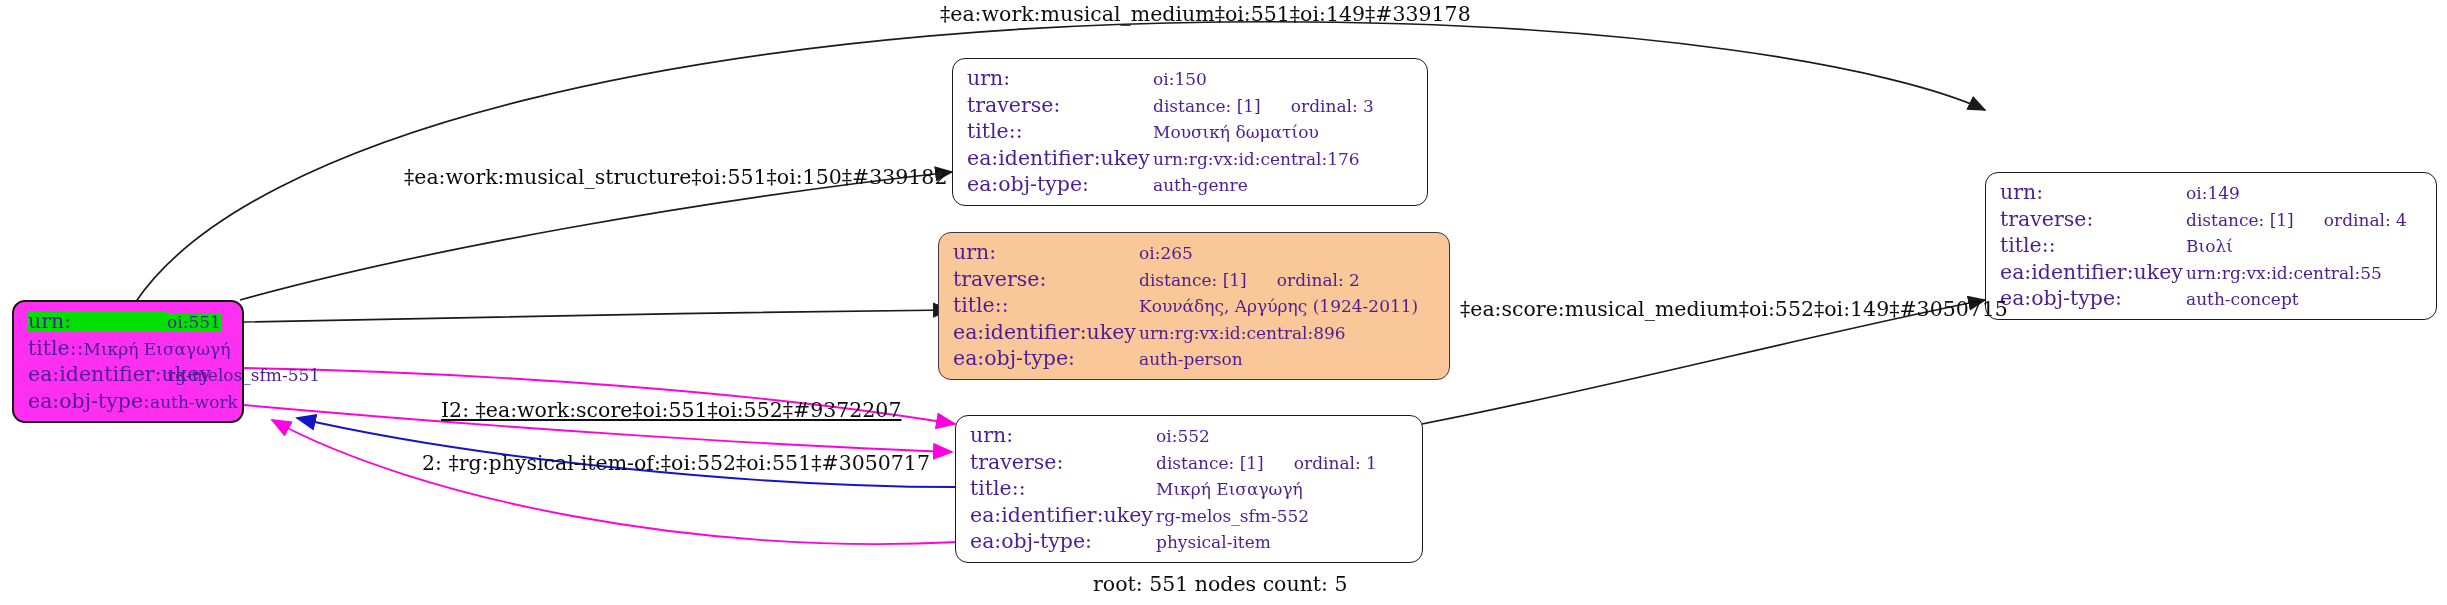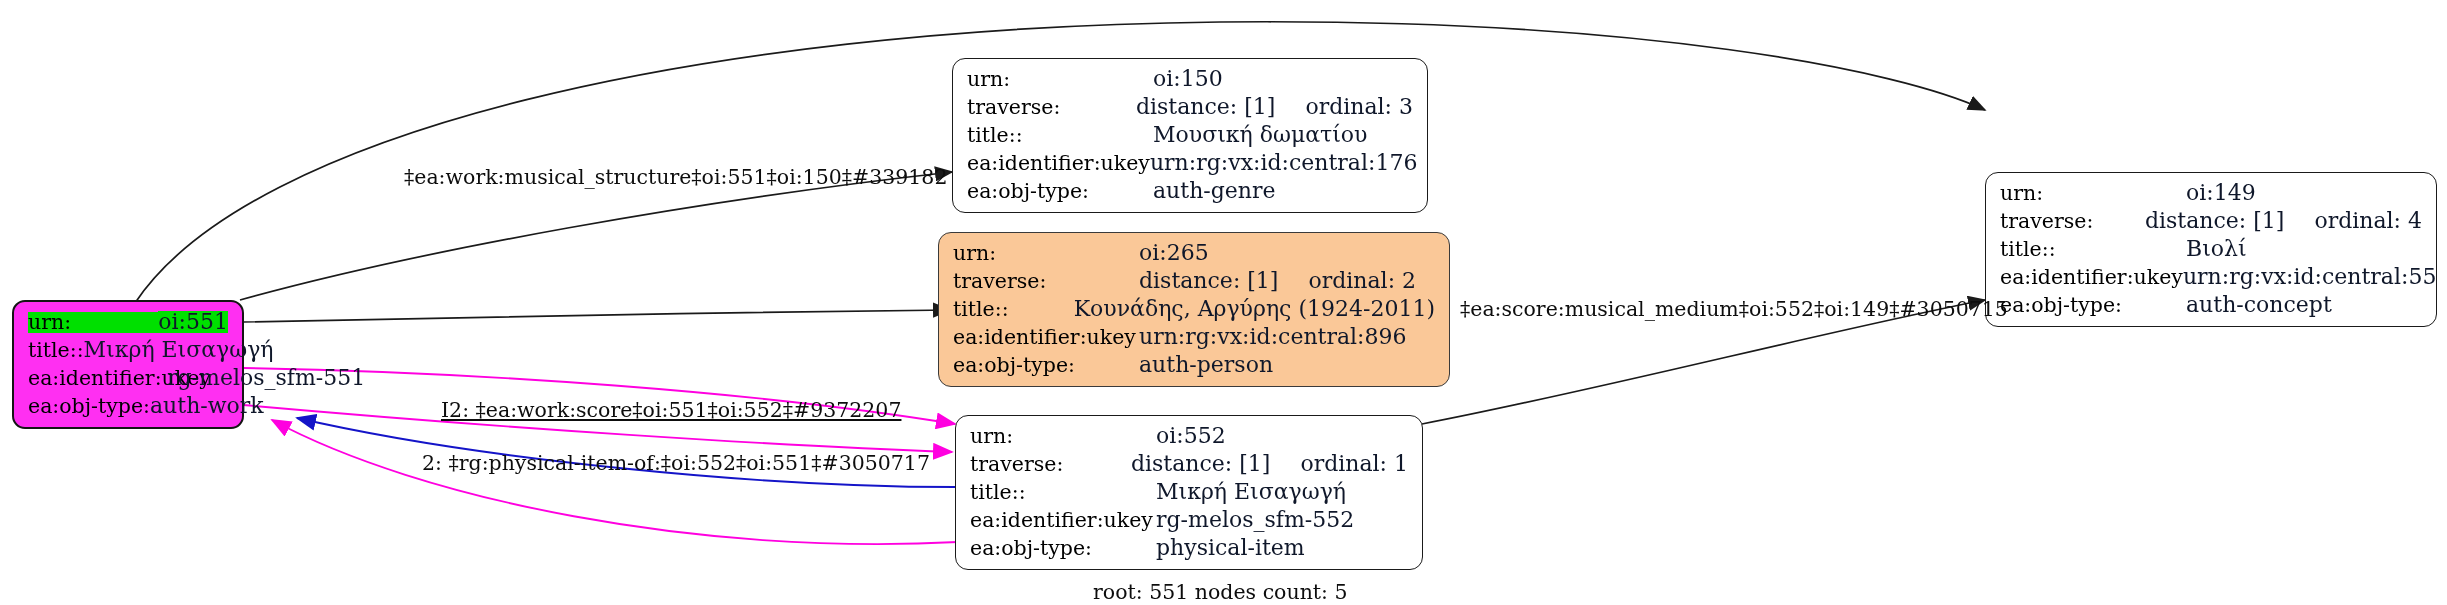--- a/index.html
+++ b/index.html
@@ -18,26 +18,26 @@
     box-sizing:border-box;
     padding:9px 14px 10px 14px;
   }
   .node.magenta{background:#ff2ff2;border-color:#141414;border-width:2px;}
   .node.orange{background:#fac898;border-color:#3a3a3a;}
 
   .row{display:flex;align-items:baseline;line-height:1.0;}
   .row + .row{margin-top:6px;}
   .k{
     display:inline-block;
-    font-size:20.5px;color:#000000;
+    font-size:20.5px;color:#4c1d95;
     white-space:nowrap;
   }
   .v{
     display:inline-block;
-    font-size:22px;color:#0f172a;
+    font-size:17px;color:#4c1d95;
     white-space:nowrap;
   }
   .row.hlrow .k{background:#00e000;}
   .row.hlrow .v{background:#00e000;}
 
   
   .n150 .k,.n265 .k,.n552 .k,.n149 .k{width:186px;}
   .n551 .k{width:139px;}
 
   .trav-ord{margin-left:30px;}
@@ -47,21 +47,20 @@
     font-size:20.5px;
     color:#0d0d0d;
     white-space:nowrap;
     font-family:"DejaVu Serif","Liberation Serif",serif;
   }
   .footer{
     position:absolute;
     font-size:20.5px;
     color:#0d0d0d;
     white-space:nowrap;
-    margin-top:8px;
   }
 </style>
 </head>
 <body>
 
 <div id="canvas">
 
   <svg id="edges" viewBox="0 0 2447 605">
     <defs>
       <marker id="ah-black" markerWidth="11" markerHeight="9" refX="10" refY="4.5" orient="auto">
@@ -200,20 +199,21 @@
     <div class="row">
       <span class="k">ea:identifier:ukey</span>
       <span class="v">urn:rg:vx:id:central:55</span>
     </div>
     <div class="row">
       <span class="k">ea:obj-type:</span>
       <span class="v">auth-concept</span>
     </div>
   </div>
 
+  <div class="edge-label" style="left:940px;top:2px;">‡ea:work:musical_medium‡oi:551‡oi:149‡#339178</div>
 
   <div class="edge-label" style="left:404px;top:165px;">‡ea:work:musical_structure‡oi:551‡oi:150‡#339182</div>
 
 
 
   <div class="edge-label" style="left:441px;top:398px;text-decoration:underline;">I2: ‡ea:work:score‡oi:551‡oi:552‡#9372207</div>
 
   <div class="edge-label" style="left:422px;top:451px;">2: ‡rg:physical-item-of:‡oi:552‡oi:551‡#3050717</div>
 
 

